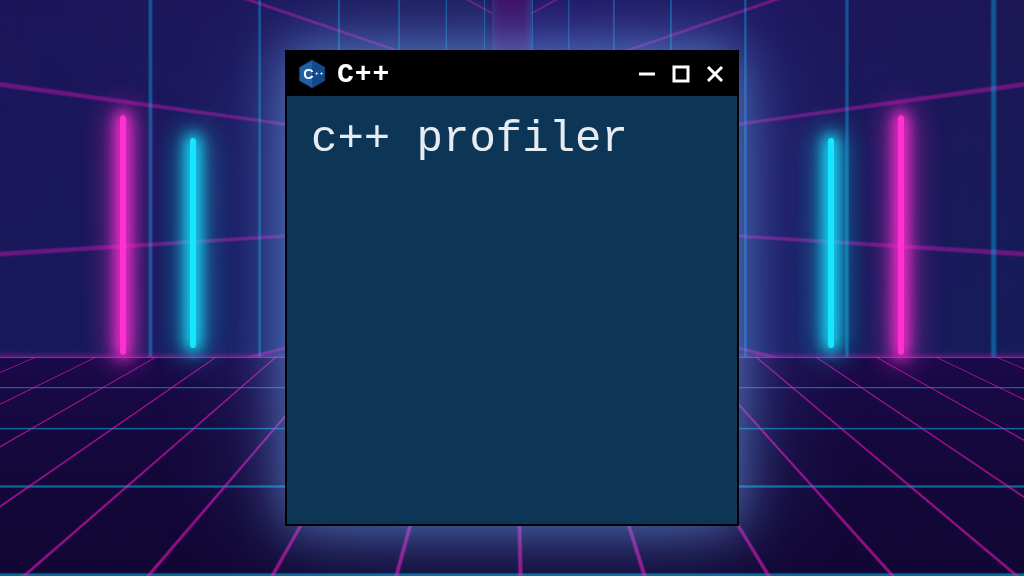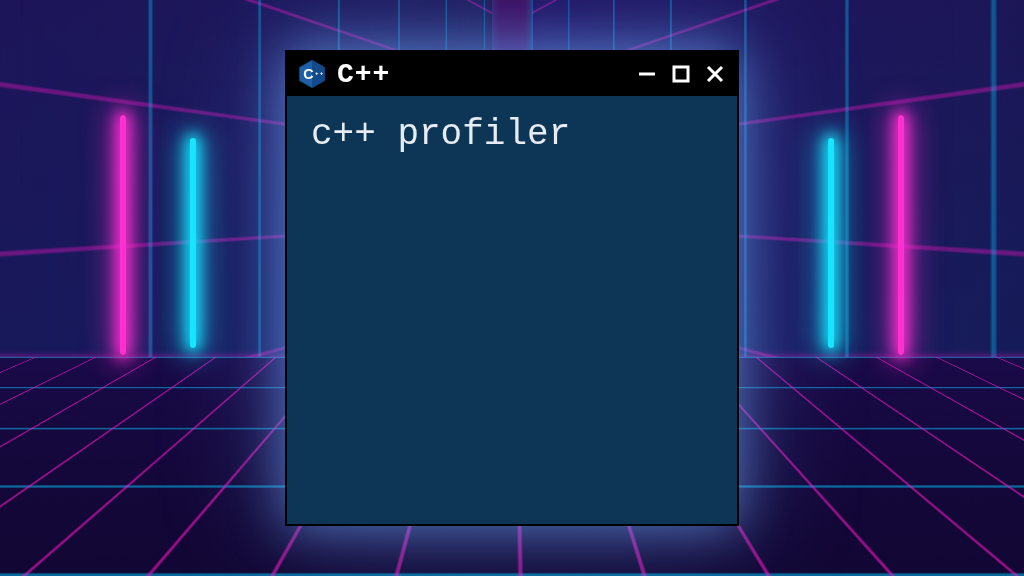--- a/index.html
+++ b/index.html
@@ -114,21 +114,21 @@
     flex: 0 0 auto;
   }
 
   .content {
     flex: 1 1 auto;
     background: #0c3556;
     padding: 20px 24px;
   }
   .content-text {
     color: #e6ecf2;
-    font-size: 36px;
+    font-size: 44px;
     line-height: 1.05;
     font-family: "Consolas", "Courier New", monospace;
     white-space: nowrap;
   }
 </style>
 </head>
 <body>
 
 <div class="stage">
   <div class="wall left"></div>

